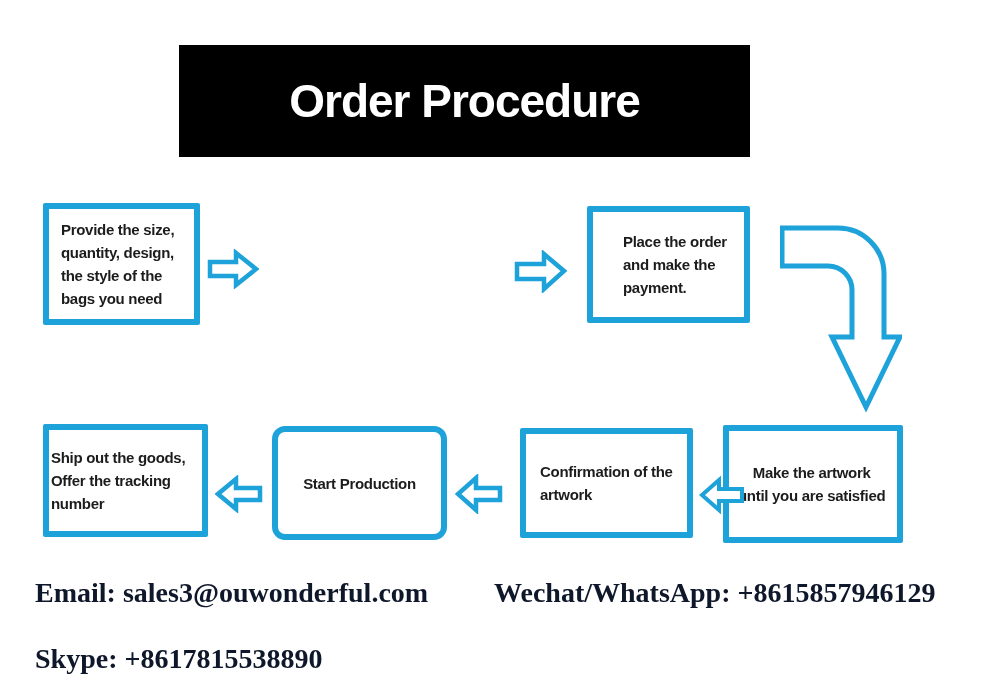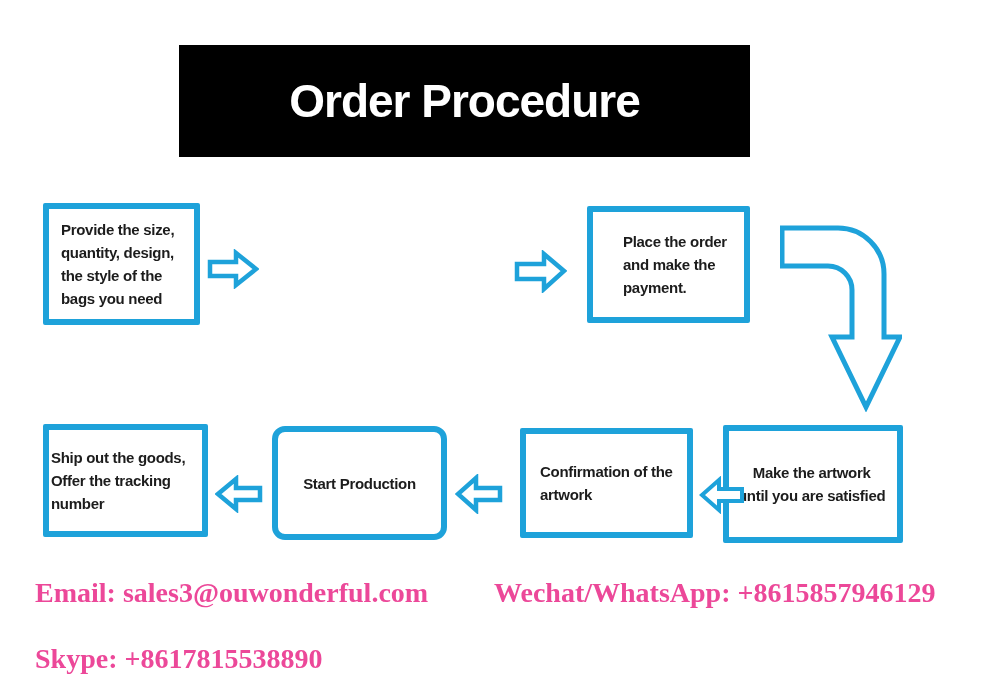--- a/index.html
+++ b/index.html
@@ -34,21 +34,21 @@
   .arrow{position:absolute;}
   .arrow svg{display:block;}
   .arrow--r1{left:207px;top:249px;}
   .arrow--r2{left:514px;top:250px;}
   .arrow--elbow{left:780px;top:222px;}
   .arrow--l1{left:699px;top:476px;}
   .arrow--l2{left:455px;top:474px;}
   .arrow--l3{left:215px;top:475px;}
   
   .contact{
-    position:absolute;color:#ec4899;
+    position:absolute;color:#0f172a;
     font-family:"Liberation Serif",serif;font-weight:bold;font-size:28px;
     white-space:nowrap;
   }
   .contact--email {left:35px; top:577px;}
   .contact--wechat{left:494px;top:577px;}
   .contact--skype {left:35px; top:643px;}
 </style>
 </head>
 <body>
 

